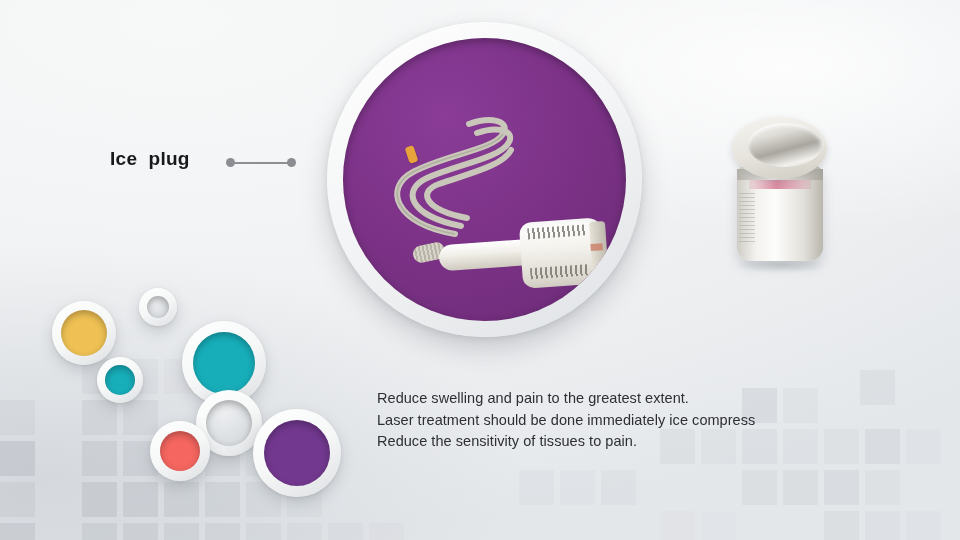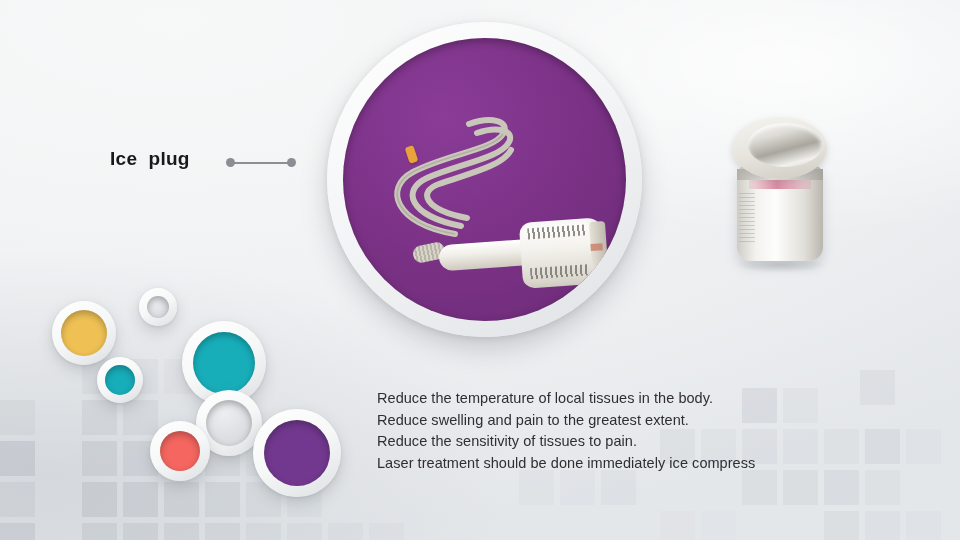--- a/index.html
+++ b/index.html
@@ -288,15 +288,15 @@
         <div class="fill"></div>
       </div>
       <div class="ring" style="left: 150px; top: 421px; width: 60px; height: 60px; padding: 10px;">
         <div class="fill" style="background: rgb(244, 102, 95);"></div>
       </div>
       <div class="ring" style="left: 253px; top: 409px; width: 88px; height: 88px; padding: 11px;">
         <div class="fill" style="background: rgb(114, 56, 143);"></div>
       </div>
     </div>
 
-  <div class="body-text" id="body-text"><div>Reduce the temperature of local tissues in the body.</div><div>Reduce swelling and pain to the greatest extent.</div><div>Reduce the sensitivity of tissues to pain.</div><div>Laser treatment should be done immediately ice compress</div></div>
+  <div class="body-text" id="body-text"><div>Reduce swelling and pain to the greatest extent.</div><div>Laser treatment should be done immediately ice compress</div><div>Reduce the sensitivity of tissues to pain.</div></div>
 
 </div>
 
 </body></html>

